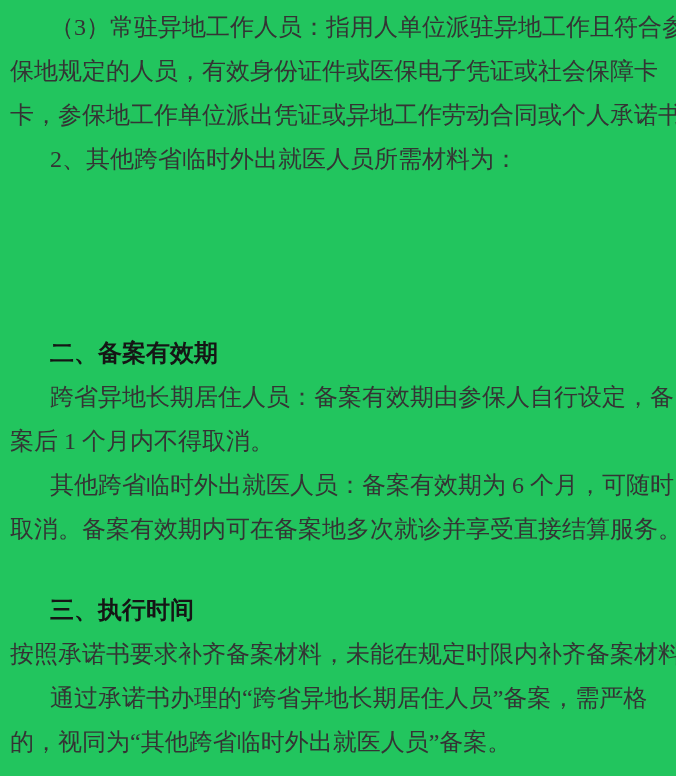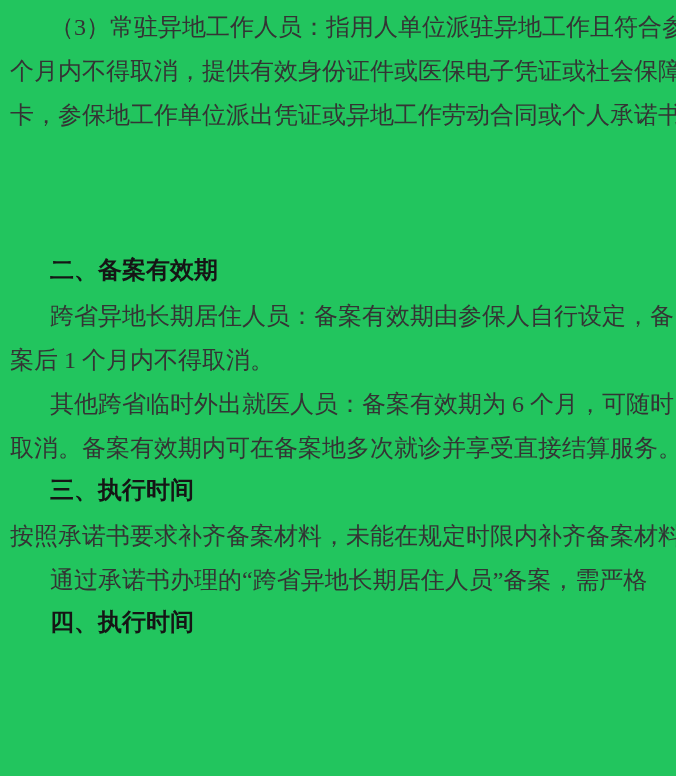--- a/index.html
+++ b/index.html
@@ -26,39 +26,43 @@
     font-size: 24px;
     line-height: 44px;
     color: #343434;
     white-space: nowrap;
     letter-spacing: 0px;
   }
   .first {
     text-indent: 40px;
   }
   .heading .line {
-    font-family: Liberation Mono, monospace;
+    font-family: Liberation Serif, serif;
     font-weight: bold;
     color: #151515;
+    margin-top: 37px;
   }
   .gap {
     height: 113px;
   }
 </style>
 </head>
 <body>
 
 <div class="page">
 
   <div class="block paragraph">
     <span class="line first">（3）常驻异地工作人员：指用人单位派驻异地工作且符合参</span>
-    <span class="line">个月内不得取消，提供有效身份证件或医保电子凭证或社会保障</span>
+    <span class="line">保地规定的人员，有效身份证件或医保电子凭证或社会保障卡</span>
     <span class="line">卡，参保地工作单位派出凭证或异地工作劳动合同或个人承诺书。</span>
   </div>
 
+  <div class="block paragraph">
+    <span class="line first">2、其他跨省临时外出就医人员所需材料为：</span>
+  </div>
 
   <div class="block gap"></div>
 
 
   <div class="block heading">
     <span class="line first">二、备案有效期</span>
   </div>
 
   <div class="block paragraph">
     <span class="line first">跨省异地长期居住人员：备案有效期由参保人自行设定，备</span>
@@ -70,19 +74,20 @@
     <span class="line">取消。备案有效期内可在备案地多次就诊并享受直接结算服务。</span>
   </div>
 
   <div class="block heading">
     <span class="line first">三、执行时间</span>
   </div>
 
   <div class="block paragraph">
     <span class="line">按照承诺书要求补齐备案材料，未能在规定时限内补齐备案材料</span>
     <span class="line first">通过承诺书办理的“跨省异地长期居住人员”备案，需严格</span>
+    <span class="line">的，视同为“其他跨省临时外出就医人员”备案。</span>
   </div>
 
   <div class="block heading">
     <span class="line first">四、执行时间</span>
   </div>
 
 </div>
 
 </body></html>

